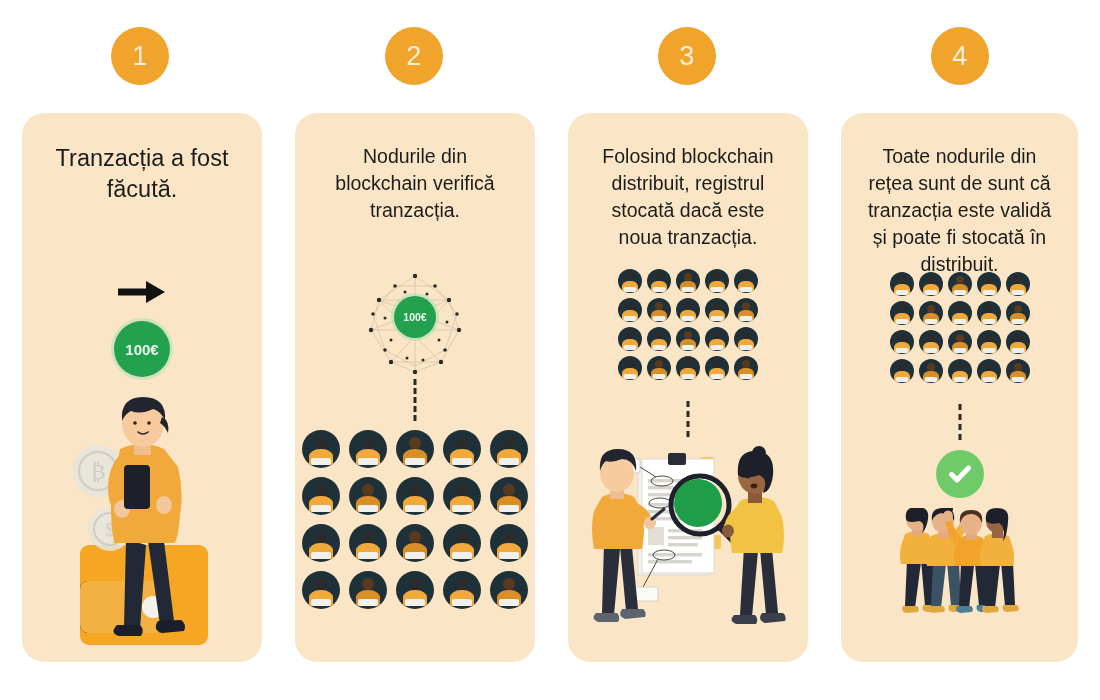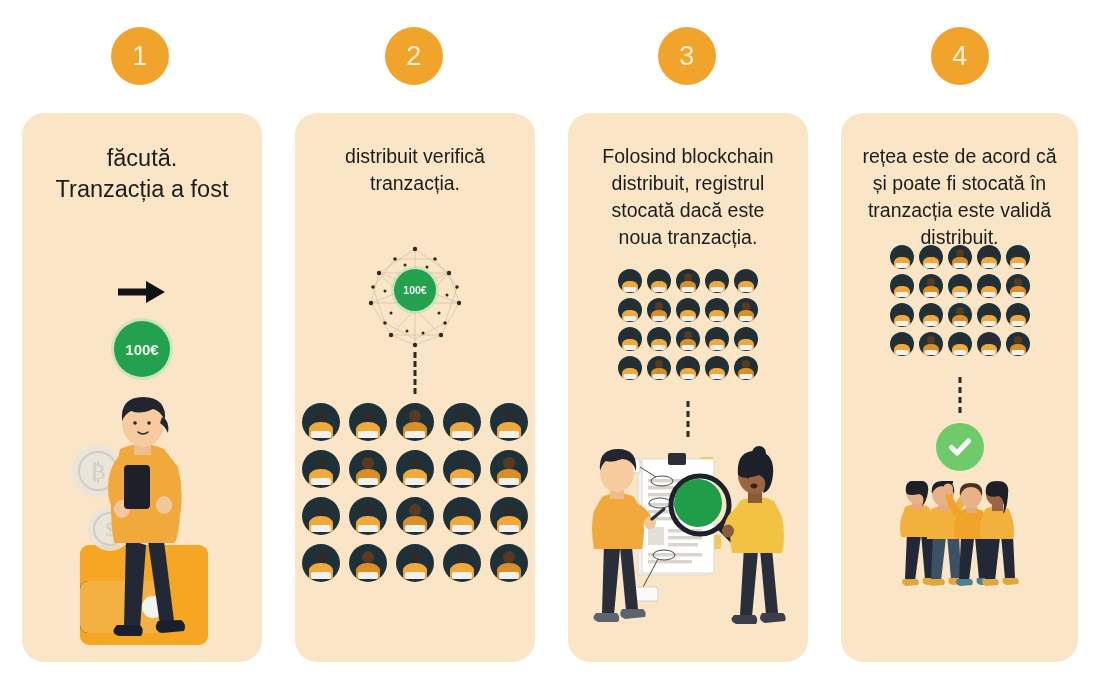--- a/index.html
+++ b/index.html
@@ -92,22 +92,22 @@
 <body>
 
 <div class="board">
 
   <div class="badge" style="left:111px;">
     <span>1</span>
   </div>
 
   <div class="panel p1" style="left:22px; width:240px;">
     <div class="panel-title">
+      <div>Tranzacția a fost</div>
       <div>făcută.</div>
-      <div>Tranzacția a fost</div>
     </div>
 
     <div class="art">
 
       <div class="arrow" style="left:50%; top:74px; transform:translateX(-50%);">
         <svg width="52" height="26" viewBox="0 0 52 26">
           <path d="M2 13 H34" stroke="#121212" stroke-width="7" stroke-linecap="butt"></path>
           <path d="M30 2 L49 13 L30 24 Z" fill="#121212"></path>
         </svg>
       </div>
@@ -162,21 +162,22 @@
       </div>
     </div>
   </div>
 
   <div class="badge" style="left:385px;">
     <span>2</span>
   </div>
 
   <div class="panel p2" style="left:295px; width:240px;">
     <div class="panel-title">
-      <div>distribuit verifică</div>
+      <div>Nodurile din</div>
+      <div>blockchain verifică</div>
       <div>tranzacția.</div>
     </div>
 
     <div class="art">
 
       <div class="mesh" style="left:50%; top:46px; transform:translateX(-50%);">
         <svg width="108" height="108" viewBox="0 0 108 108">
           <g stroke="#C9B9A2" stroke-width="0.6" fill="none">
             <path d="M54 6 L18 30 L10 60 L30 92 L54 102 L80 92 L98 60 L88 30 Z"></path>
             <path d="M18 30 L88 30 M10 60 L98 60 M30 92 L80 92 M54 6 L54 102 M18 30 L80 92 M88 30 L30 92 M10 60 L88 30 M98 60 L18 30"></path>
@@ -511,23 +512,24 @@
       </div>
     </div>
   </div>
 
   <div class="badge" style="left:931px;">
     <span>4</span>
   </div>
 
   <div class="panel p4" style="left:841px; width:237px;">
     <div class="panel-title">
-      <div>rețea este de acord că</div>
+      <div>Toate nodurile din</div>
+      <div>rețea sunt de sunt că</div>
+      <div>tranzacția este validă</div>
       <div>și poate fi stocată în</div>
-      <div>tranzacția este validă</div>
       <div>distribuit.</div>
     </div>
 
     <div class="art">
 
       <div class="grid" style="left:50%; top:-6px; transform:translateX(-50%); grid-template-columns:repeat(5, 24px); gap:5px 5px;">
         <div class="av" style="width:24px;height:24px">
             <div class="head" style="top:4px;width:8px;height:8px"></div>
             <div class="body" style="top:12px;width:16px;height:11px"></div>
             <div class="lap" style="top:18px;width:13px;height:5px"></div>

